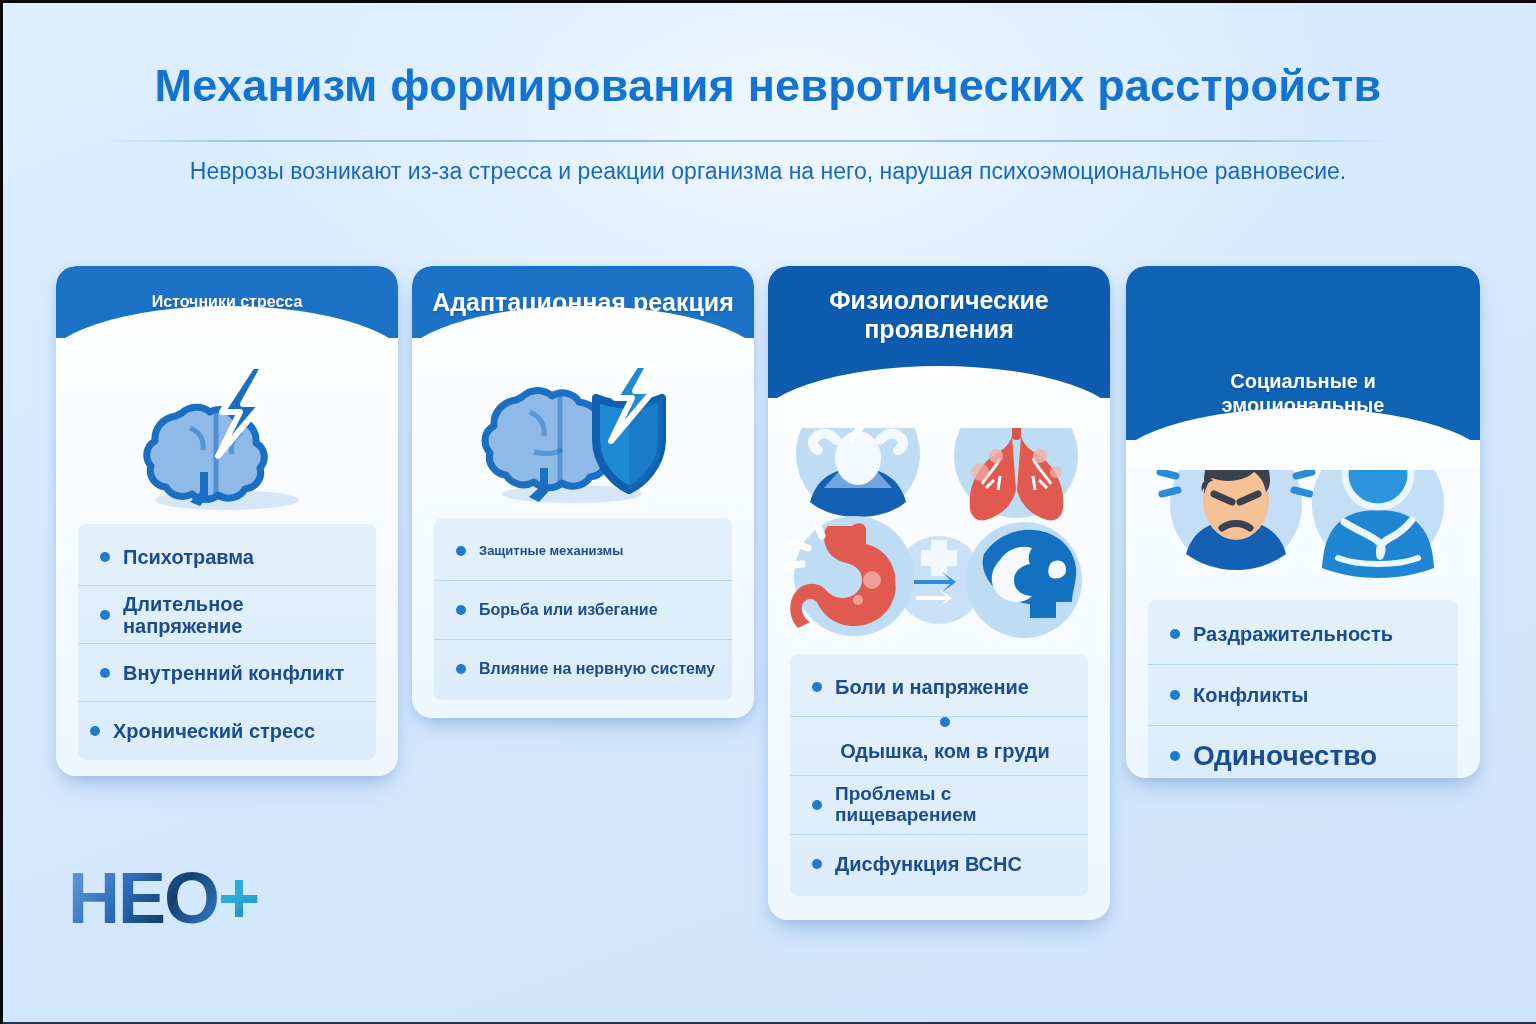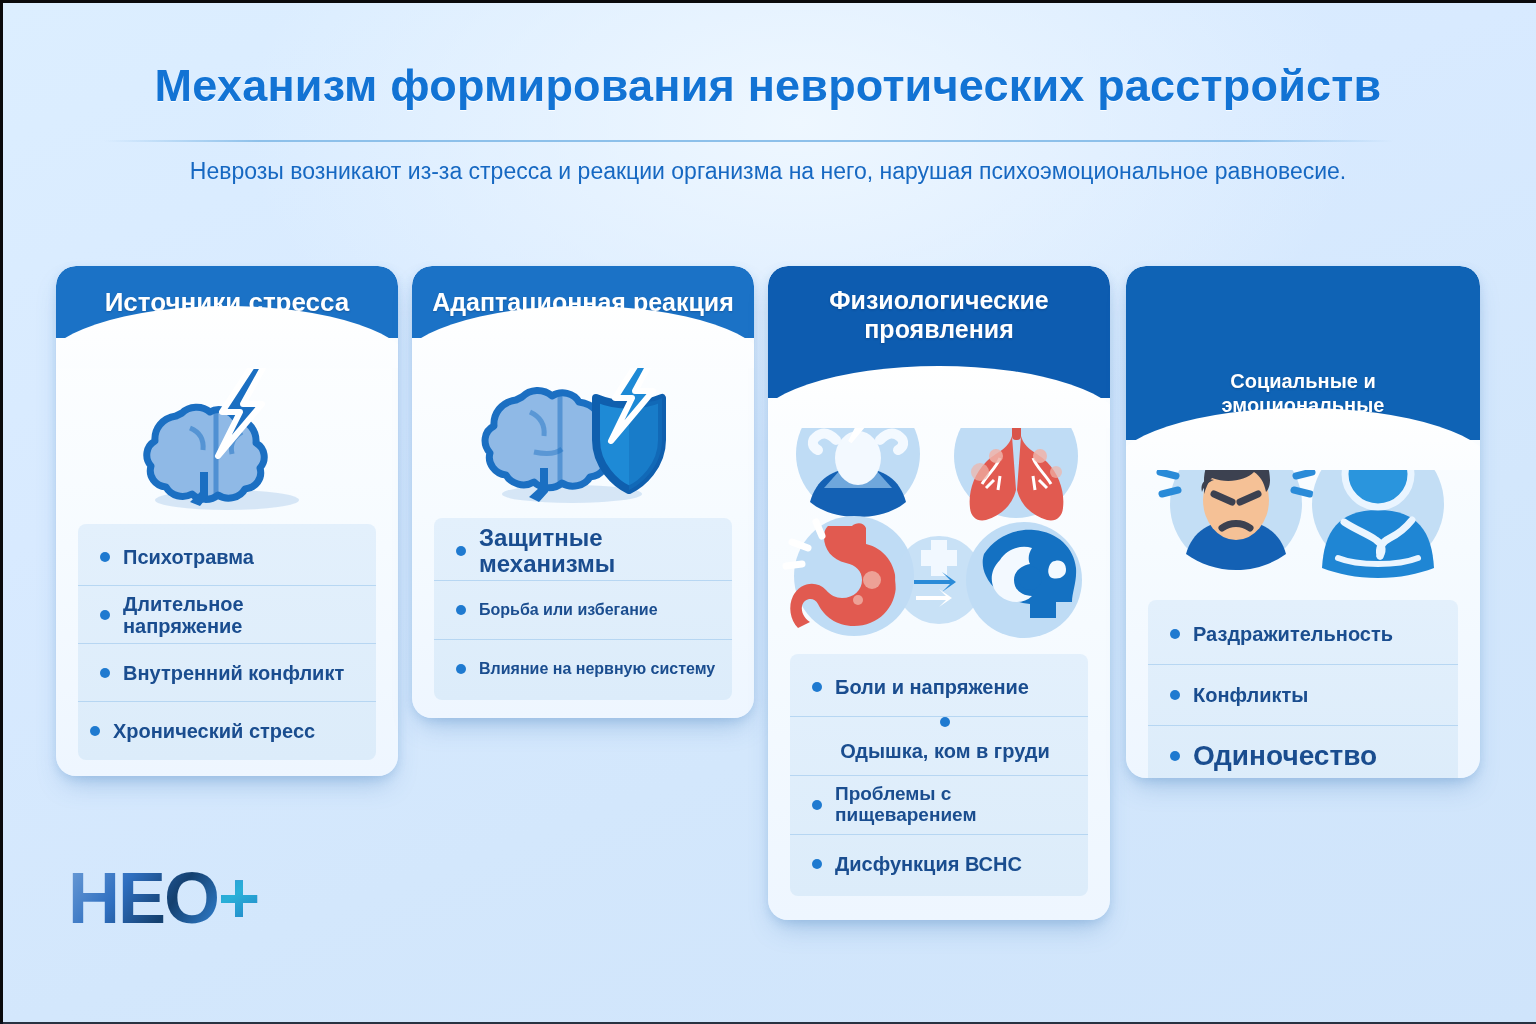--- a/index.html
+++ b/index.html
@@ -82,21 +82,21 @@
 
 <div class="edge-top"></div>
 <div class="edge-left"></div>
 <div class="edge-bottom"></div>
 
 <div class="page-title">Механизм формирования невротических расстройств</div>
 <div class="title-rule"></div>
 <div class="page-sub">Неврозы возникают из-за стресса и реакции организма на него, нарушая психоэмоциональное равновесие.</div>
 
 <div class="card" id="card-0" style="left:56px;top:266px;width:342px;height:510px;">
-  <div class="card-head" style="height:72px;background:#1b72c6;font-size:26px;">
+  <div class="card-head" style="height:72px;background:#1b72c6;font-size:16px;">
     <div class="hd-text">Источники стресса</div>
     <div class="head-curve"></div>
   </div>
 
   <div class="icon-zone" style="position:absolute;top:84px;left:0;height:165px;">
     <svg width="342" height="165" viewBox="0 0 342 165">
       <ellipse cx="171" cy="150" rx="72" ry="10" fill="#c7ddf2" opacity=".7"></ellipse>
       <path d="M144 136 l0 -28 l-22 0 l40 -42 l40 42 l-22 0 l0 28 z" fill="#1b6fc2" transform="translate(8,6) rotate(180 162 103)"></path>
       <g>
         <path d="M120 66 c-14 2 -22 13 -21 25 c-9 5 -11 17 -4 25 c-3 10 4 20 15 21 c5 9 17 12 26 7
@@ -149,21 +149,21 @@
         <path d="M122 104 c14 3 22 2 28 -3" stroke="#1b6fc2" stroke-width="5" fill="none" opacity=".45"></path>
         <path d="M136 120 l0 24 l-9 10 l-10 -5 l11 -10 l0 -19 z" fill="#1b6fc2"></path>
       </g>
       <path d="M184 50 c22 9 44 9 66 0 l0 42 c0 26 -20 44 -33 50 c-13 -6 -33 -24 -33 -50 z" fill="#1e8ad6" stroke="#0f5fae" stroke-width="8" stroke-linejoin="round"></path>
       <path d="M217 50 c11 4 22 6 33 0 l0 42 c0 26 -20 44 -33 50 z" fill="#1471bf" opacity=".55"></path>
       <path d="M231 6 l-28 44 l17 0 l-21 43 l42 -50 l-18 0 l20 -37 z" fill="#1e8ad6" stroke="#ffffff" stroke-width="6" stroke-linejoin="round"></path>
     </svg>
   </div>
 
   <div class="list-box" style="top:252px;height:174px;">
-    <div class="li" style="height:58px;font-size:24px;">
+    <div class="li" style="height:58px;font-size:13px;">
       <i class="dot"></i>
       <span>Защитные механизмы</span>
     </div>
     <div class="li" style="height:58px;font-size:16px;">
       <i class="dot"></i>
       <span>Борьба или избегание</span>
     </div>
     <div class="li" style="height:58px;font-size:16px;">
       <i class="dot"></i>
       <span>Влияние на нервную систему</span>

